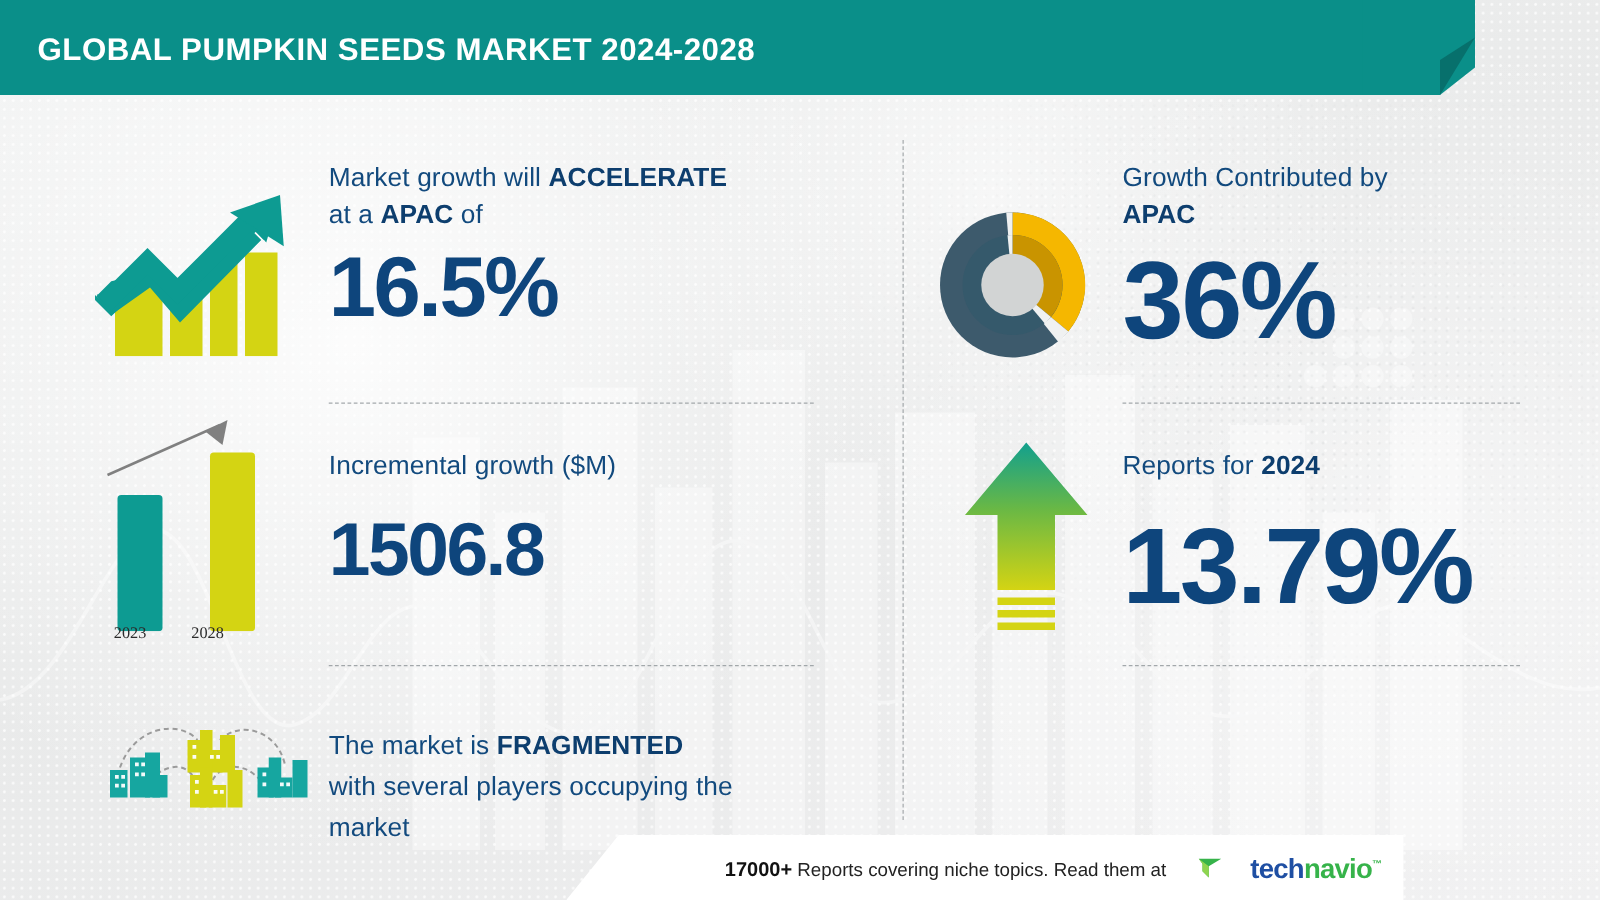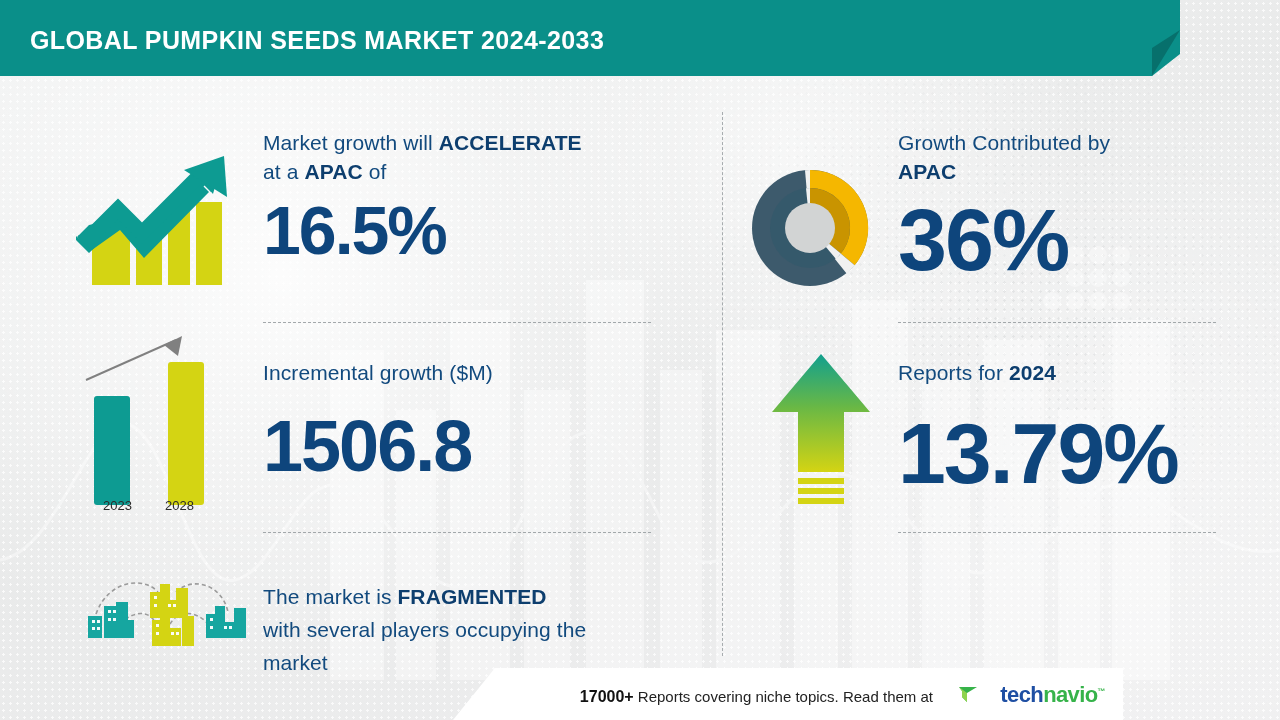--- a/index.html
+++ b/index.html
@@ -85,22 +85,22 @@
     color:#0e457c;
     font-weight:bold;
     letter-spacing:-2px;
     line-height:1;
   }
 
   
   .barlabel{
     position:absolute;
     font-size:13px;color:#2b2b2b;
-    font-family:Liberation Sans, sans-serif;
-    text-align:right;
+    font-family:Liberation Serif, serif;
+    text-align:center;
   }
 
   
   #footer{
     position:absolute;left:0;bottom:0;width:1123px;height:52px;z-index:6;
   }
   #footer-band{
     position:absolute;right:0;bottom:0;width:670px;height:52px;
     background:#ffffff;
     clip-path:polygon(42px 0, 670px 0, 670px 52px, 0 52px);
@@ -158,21 +158,21 @@
         <circle cx="1098" cy="118" r="9"></circle>
         <circle cx="1121" cy="118" r="9"></circle>
       <circle cx="1052" cy="141" r="9"></circle>
         <circle cx="1075" cy="141" r="9"></circle>
         <circle cx="1098" cy="141" r="9"></circle>
         <circle cx="1121" cy="141" r="9"></circle>
     </g>
   </svg>
 
   <div id="header">
-    <div id="header-title">GLOBAL PUMPKIN SEEDS MARKET 2024-2033</div>
+    <div id="header-title">GLOBAL PUMPKIN SEEDS MARKET 2024-2028</div>
   </div>
   <svg style="position:absolute;left:1090px;top:0;width:120px;height:110px;z-index:6;" viewBox="0 0 120 110">
     <polygon points="0,0 62,0 62,76 0,76" fill="#0a8f89"></polygon>
     <polygon points="62,0 90,0 90,54 62,76" fill="#0a8f89"></polygon>
     <polygon points="62,48 90,30 62,76" fill="#07706c"></polygon>
   </svg>
 
   <div class="vdiv" style="left:722px;top:112px;height:544px;"></div>
   <div class="hdiv" style="left:263px;top:322px;width:388px;"></div>
   <div class="hdiv" style="left:263px;top:532px;width:388px;"></div>
@@ -211,21 +211,21 @@
     <rect x="90" y="32" width="36" height="143" rx="3" fill="#d4d413"></rect>
     <g stroke="#808080" stroke-width="2" fill="none">
       <line x1="8" y1="50" x2="98" y2="10"></line>
     </g>
     <polygon points="104,6 100,26 86,15" fill="#808080"></polygon>
   </svg>
   <div class="barlabel" style="left:76px;top:498px;width:56px;">2023</div>
   <div class="barlabel" style="left:138px;top:498px;width:56px;">2028</div>
 
   <div class="lead" style="left:263px;top:358px;width:400px;">Incremental growth ($M)</div>
-  <div class="bignum" style="left:263px;top:410px;font-size:72px;">1506.8</div>
+  <div class="bignum" style="left:263px;top:410px;font-size:60px;">1506.8</div>
 
   <svg style="position:absolute;left:72px;top:562px;width:180px;height:90px;" viewBox="0 0 180 90">
     <g stroke="#9b9b9b" stroke-width="1.6" fill="none" stroke-dasharray="4 3">
       <path d="M24,52 C36,18 72,14 86,30"></path>
       <path d="M104,30 C120,14 150,22 156,50"></path>
       <path d="M48,62 C62,48 78,48 84,62"></path>
       <path d="M98,62 C106,48 124,48 136,62"></path>
     </g>
 
     <g fill="#16a6a0">

